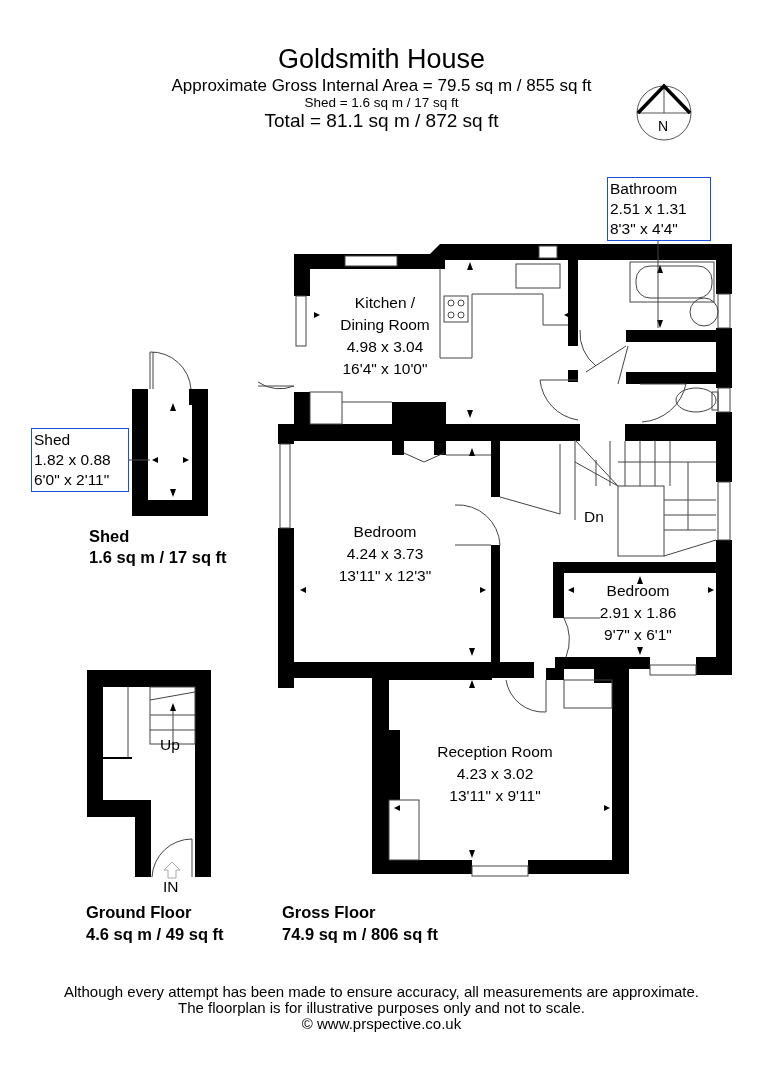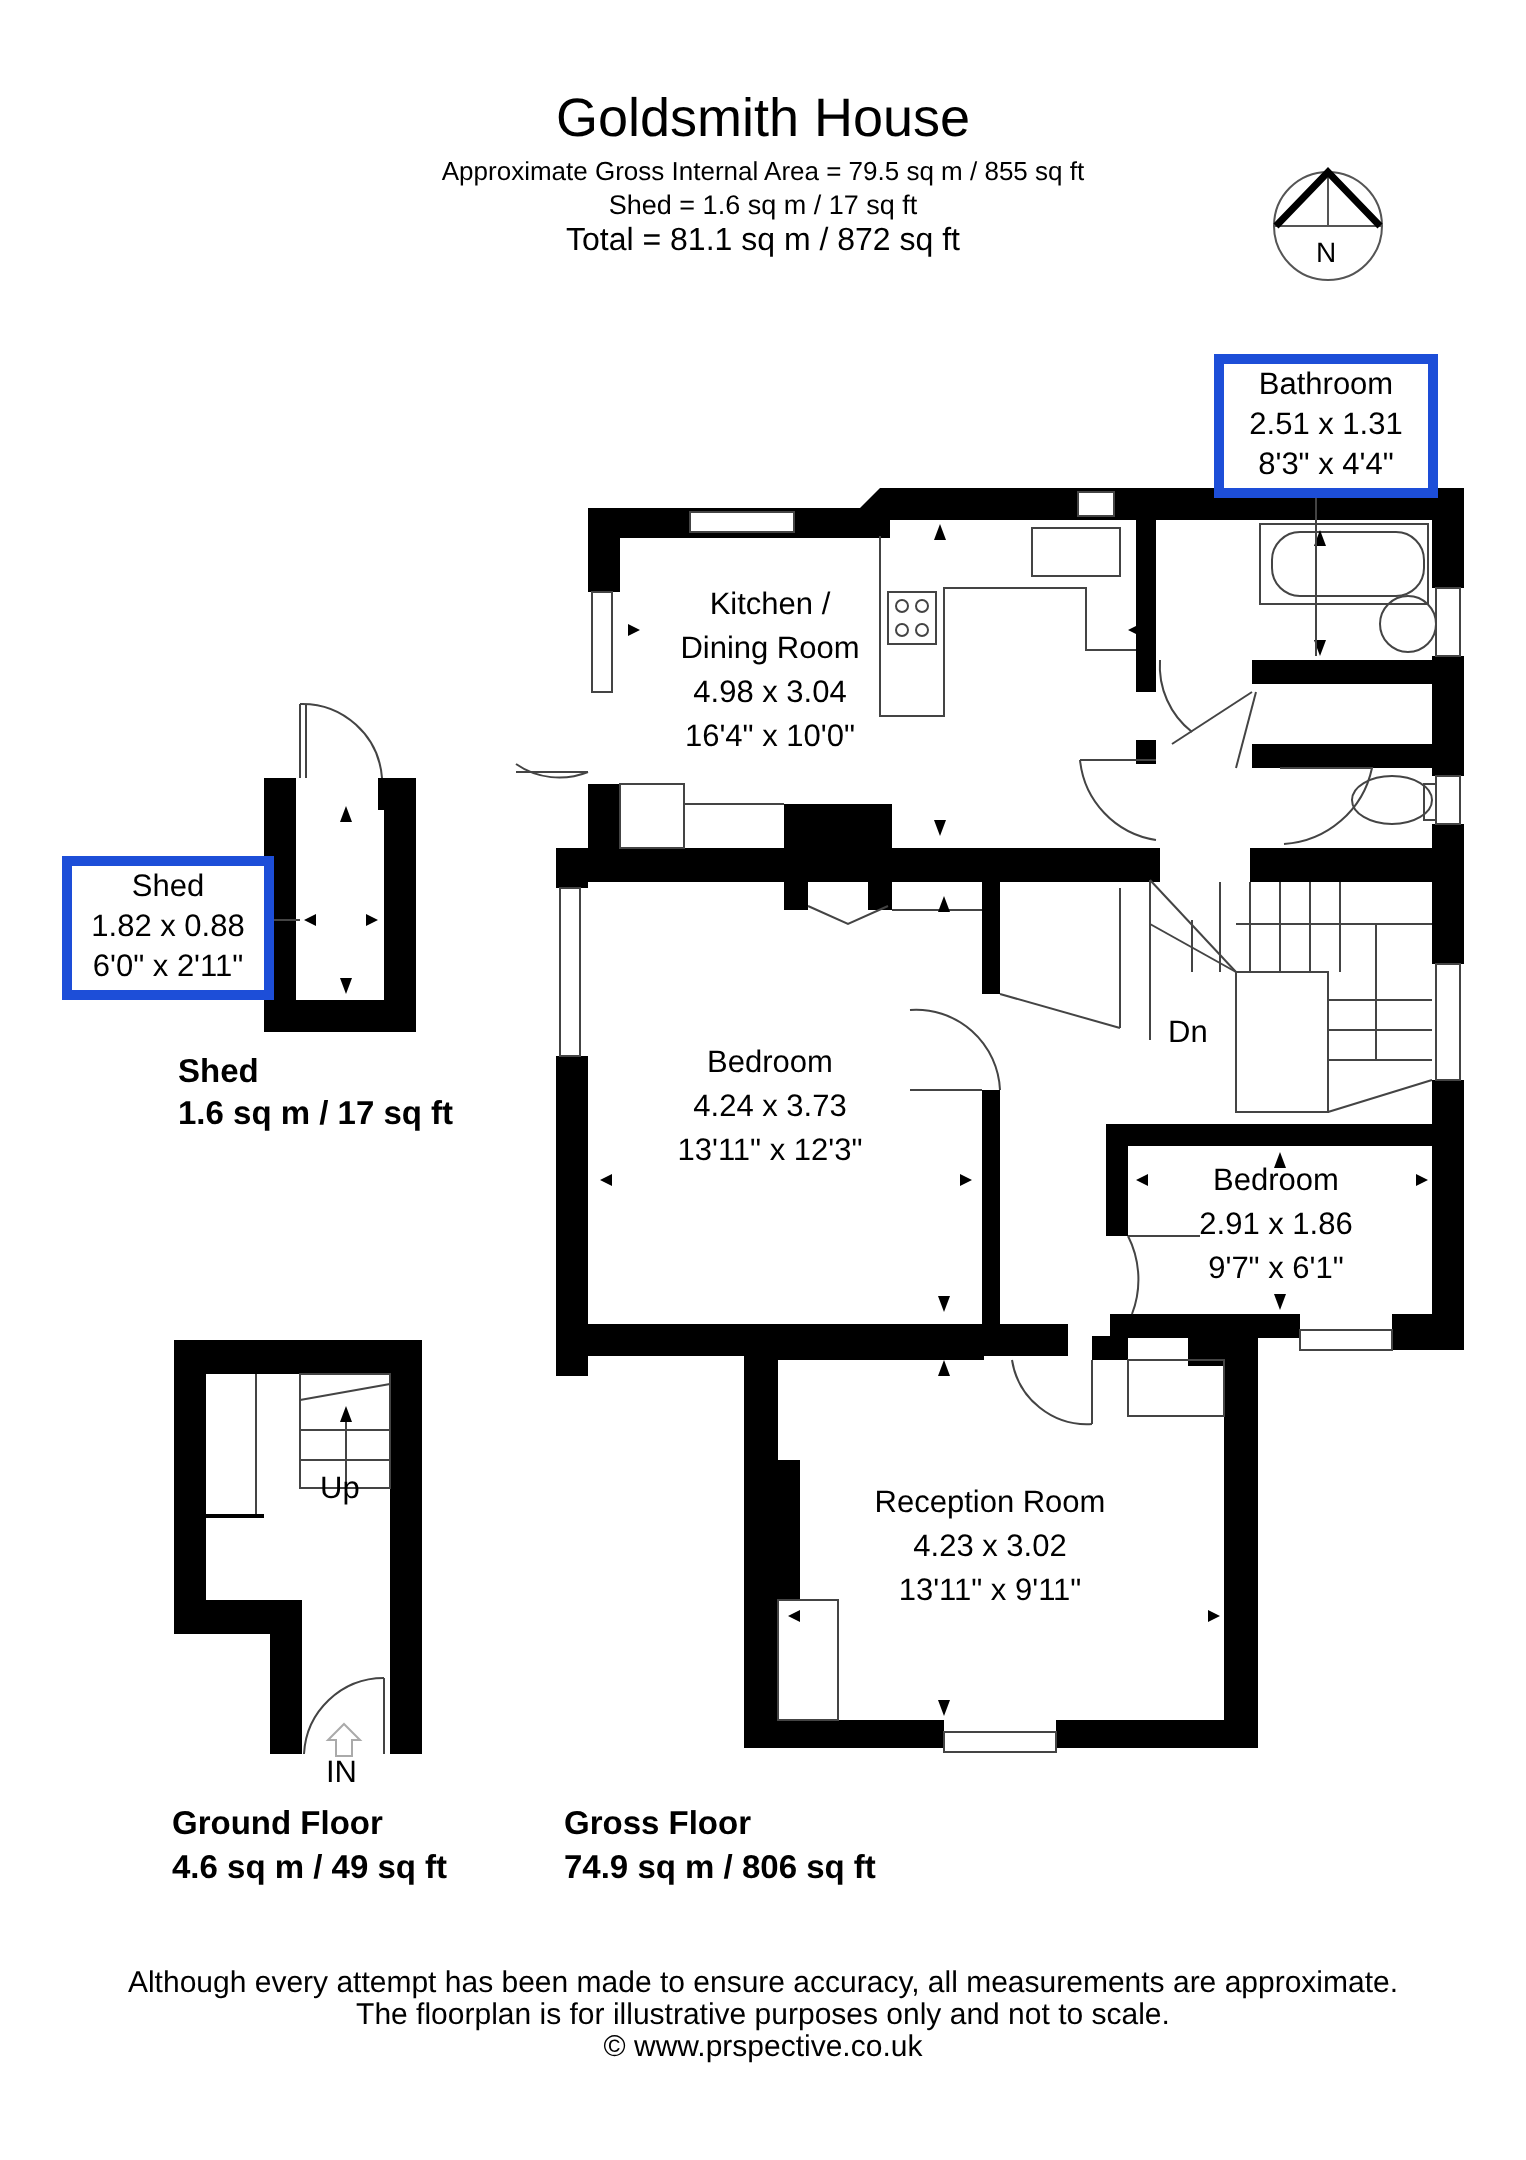--- a/index.html
+++ b/index.html
@@ -1,25 +1,25 @@
 <!DOCTYPE html>
 <html><head>
   <meta charset="utf-8">
   <style>
     html, body { margin: 0; padding: 0; background: #ffffff; }
     body { width: 763px; height: 1080px; position: relative; overflow: hidden; font-family: "Liberation Sans", sans-serif; color: #000; }
     .abs { position: absolute; }
     .center-text { text-align: center; }
     #title { left: 0; width: 763px; top: 44px; font-size: 27px; line-height: 30px; }
-    #sub1 { left: 0; width: 763px; top: 78px; font-size: 13px; line-height: 16px; }
+    #sub1 { left: 0; width: 763px; top: 78px; font-size: 17px; line-height: 16px; }
     #sub2 { left: 0; width: 763px; top: 95px; font-size: 13.5px; line-height: 16px; }
-    #sub3 { left: 0; width: 763px; top: 113px; font-size: 16px; line-height: 16px; }
+    #sub3 { left: 0; width: 763px; top: 113px; font-size: 19px; line-height: 16px; }
     svg#plan { position: absolute; left: 0; top: 0; width: 763px; height: 1080px; }
     .room-label { font-size: 15.5px; line-height: 22px; text-align: center; position: absolute; white-space: nowrap; }
-    .callout { position: absolute; border: 5px solid #1d4ed8; background: #fff; font-size: 15.5px; line-height: 20px; text-align: center; padding: 1px 2px; white-space: nowrap; }
+    .callout { position: absolute; border: 1px solid #1d4ed8; background: #fff; font-size: 15.5px; line-height: 20px; padding: 1px 2px; white-space: nowrap; }
     .bold-label { position: absolute; font-weight: bold; font-size: 16.5px; line-height: 21px; white-space: nowrap; }
     .note { position: absolute; font-size: 16.5px; line-height: 22px; text-align: center; white-space: nowrap; }
     .small-label { position: absolute; font-size: 15.5px; white-space: nowrap; }
     .disclaimer { position: absolute; left: 0; width: 763px; text-align: center; font-size: 15px; line-height: 16px; }
   </style>
 </head>
 <body>
 
 <div id="title" class="abs center-text">Goldsmith House</div>
 <div id="sub1" class="abs center-text">Approximate Gross Internal Area = 79.5 sq m / 855 sq ft</div>

